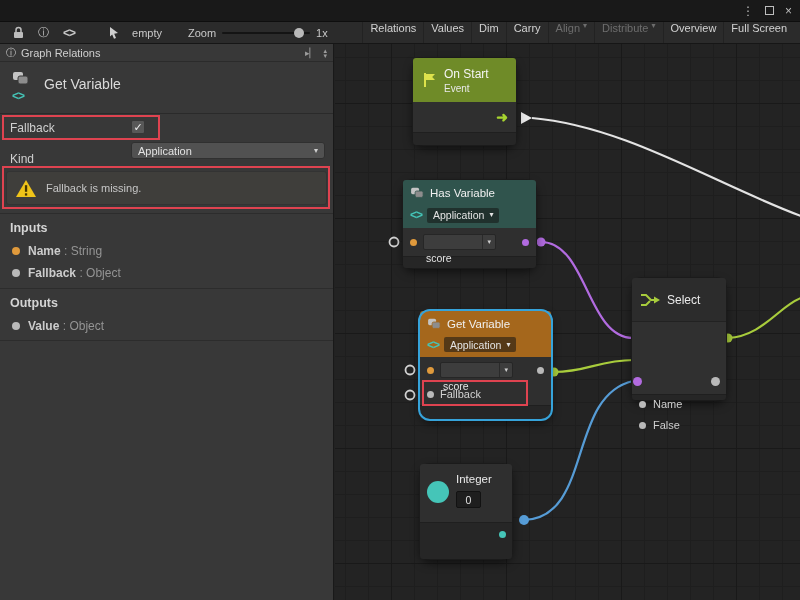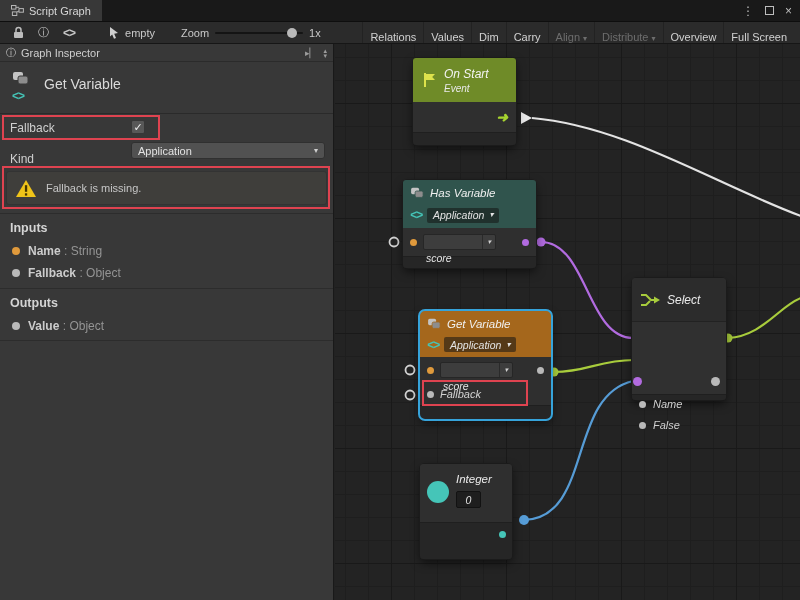--- a/index.html
+++ b/index.html
@@ -16,27 +16,27 @@
     font-size:11px; color:#d6d6d6; }
   .win-controls { margin-left:auto; display:flex; align-items:center; gap:11px; padding-right:8px;
     font-size:12px; color:#bdbdbd; }
   .maxbox { width:9px; height:9px; border:1.5px solid #bdbdbd; display:inline-block; }
   
   .toolbar { position:absolute; left:0; top:22px; width:800px; height:22px; background:#2b2b2b;
     border-bottom:1px solid #161616; display:flex; align-items:center; padding:0 6px;
     font-size:11px; color:#c9c9c9; }
   .tbicon { display:inline-flex; align-items:center; justify-content:center; padding:0 7px; height:21px; }
   .tbtext { font-size:11px; color:#c9c9c9; }
-  .empty-group { display:flex; align-items:center; gap:5px; margin-left:26px; }
+  .empty-group { display:flex; align-items:center; gap:12px; margin-left:26px; }
   .zoom-group { display:flex; align-items:center; gap:6px; margin-left:26px; }
   .slider { position:relative; width:88px; height:10px; }
   .slider .track { position:absolute; left:0; right:0; top:4px; height:2px; background:#141414; border-radius:1px; }
   .slider .knob { position:absolute; top:0; left:72px; width:10px; height:10px; border-radius:50%; background:#b9b9b9; }
   .tb-buttons { margin-left:auto; display:flex; align-items:stretch; height:21px; }
-  .tb-btn { display:flex; align-items:flex-end; gap:3px; padding:0 7px; border-left:1px solid #222;
+  .tb-btn { display:flex; align-items:flex-start; gap:3px; padding:0 7px; border-left:1px solid #222;
     color:#d2d2d2; white-space:nowrap; }
   .tb-btn.disabled { color:#6d6d6d; }
   .caret { font-size:8px; line-height:1; }
   
   .inspector { position:absolute; left:0; top:44px; width:334px; bottom:0; background:#383838;
     border-right:1px solid #191919; }
   .insp-header { position:absolute; left:0; top:0; right:0; height:18px; background:#383838;
     border-bottom:1px solid #2b2b2b; display:flex; align-items:center; gap:5px; padding:0 6px;
     font-size:11px; color:#cfcfcf; }
   .insp-header .hicons { margin-left:auto; display:flex; align-items:center; gap:7px; color:#9d9d9d; font-size:9px; }
@@ -68,22 +68,22 @@
   .canvas { position:absolute; left:335px; top:44px; right:0; bottom:0; overflow:hidden;
     background-color:#232323;
     background-image:
       linear-gradient(90deg,#191919 1px,transparent 1px),
       linear-gradient(#191919 1px,transparent 1px),
       linear-gradient(90deg,#1e1e1e 1px,transparent 1px),
       linear-gradient(#1e1e1e 1px,transparent 1px);
     background-size:115px 115px,115px 115px,23px 23px,23px 23px;
     background-position:56px 0,0 59px,10px 0,0 13px; }
   .wires { position:absolute; left:0; top:0; z-index:1; }
-  .node { position:absolute; z-index:2; border-radius:5px; background:#2f2f2f;
-    box-shadow:0 0 0 1px #1b1b1b, 0 4px 10px rgba(0,0,0,.55); font-size:11px;font-style:italic; }
+  .node { position:absolute; z-index:2; border-radius:10px; background:#2f2f2f;
+    box-shadow:0 0 0 1px #1b1b1b, 0 4px 10px rgba(0,0,0,.55); font-size:11px; }
   .node.selected { outline:2px solid #36a3da; }
   .nheader { border-radius:3px 3px 0 0; }
   .nfooter { background:#262626; border-radius:0 0 3px 3px; border-top:1px solid #1f1f1f; }
   .onstart-h { height:44px; background:#6f8b28; display:flex; align-items:center; gap:7px; padding:0 9px; }
   .onstart-h .tcol .t { font-size:12px; color:#f4f4f4; }
   .onstart-h .tcol .s { font-size:10px; color:#e9e9e9; margin-top:2px; }
   .onstart-body { height:30px; position:relative; background:#2f2f2f; }
   .flow-arrow { position:absolute; right:8px; top:50%; transform:translateY(-50%);
     color:#a6d32f; font-size:14px; font-weight:bold; }
   .var-h { display:grid; grid-template-rows:1fr 1fr; padding:3px 7px; row-gap:2px; }
@@ -117,29 +117,20 @@
   .int-val { position:absolute; left:36px; top:27px; width:25px; height:17px; background:#1e1e1e;
     border:1px solid #121212; border-radius:2px; font-size:10.5px; color:#e0e0e0;
     display:flex; align-items:center; justify-content:center; }
   .int-footer { position:relative; height:37px; }
   .int-footer .pdot { position:absolute; right:6px; top:8px; }
 </style>
 </head>
 <body>
 
 <div class="tabbar">
-  <div class="tab">
-    <svg width="13" height="11" viewBox="0 0 13 11">
-      <rect x="0.5" y="0.5" width="4.4" height="3.6" fill="none" stroke="#b5b5b5"></rect>
-      <rect x="8" y="3.6" width="4.4" height="3.6" fill="none" stroke="#b5b5b5"></rect>
-      <rect x="1.4" y="6.9" width="4.4" height="3.6" fill="none" stroke="#b5b5b5"></rect>
-      <path d="M5 2.3 H8.2 M5.9 7 L8 6" stroke="#b5b5b5" fill="none"></path>
-    </svg>
-    <span>Script Graph</span>
-  </div>
   <div class="win-controls">
     <span>⋮</span>
     <span class="maxbox"></span>
     <span>×</span>
   </div>
 </div>
 
 <div class="toolbar">
   <span class="tbicon">
     <svg width="11" height="13" viewBox="0 0 11 13">
@@ -192,21 +183,21 @@
       </span>
     <span class="tb-btn">
         <span>Full Screen</span>
       </span>
   </div>
 </div>
 
 <div class="inspector">
   <div class="insp-header">
     <span style="font-size:10px">ⓘ</span>
-    <span>Graph Inspector</span>
+    <span>Graph Relations</span>
     <span class="hicons">
       <span><span>▸</span>▏</span>
       <span class="updown">
           <span>▴</span>
           <span>▾</span>
         </span>
     </span>
   </div>
 
   <div class="title-block">

